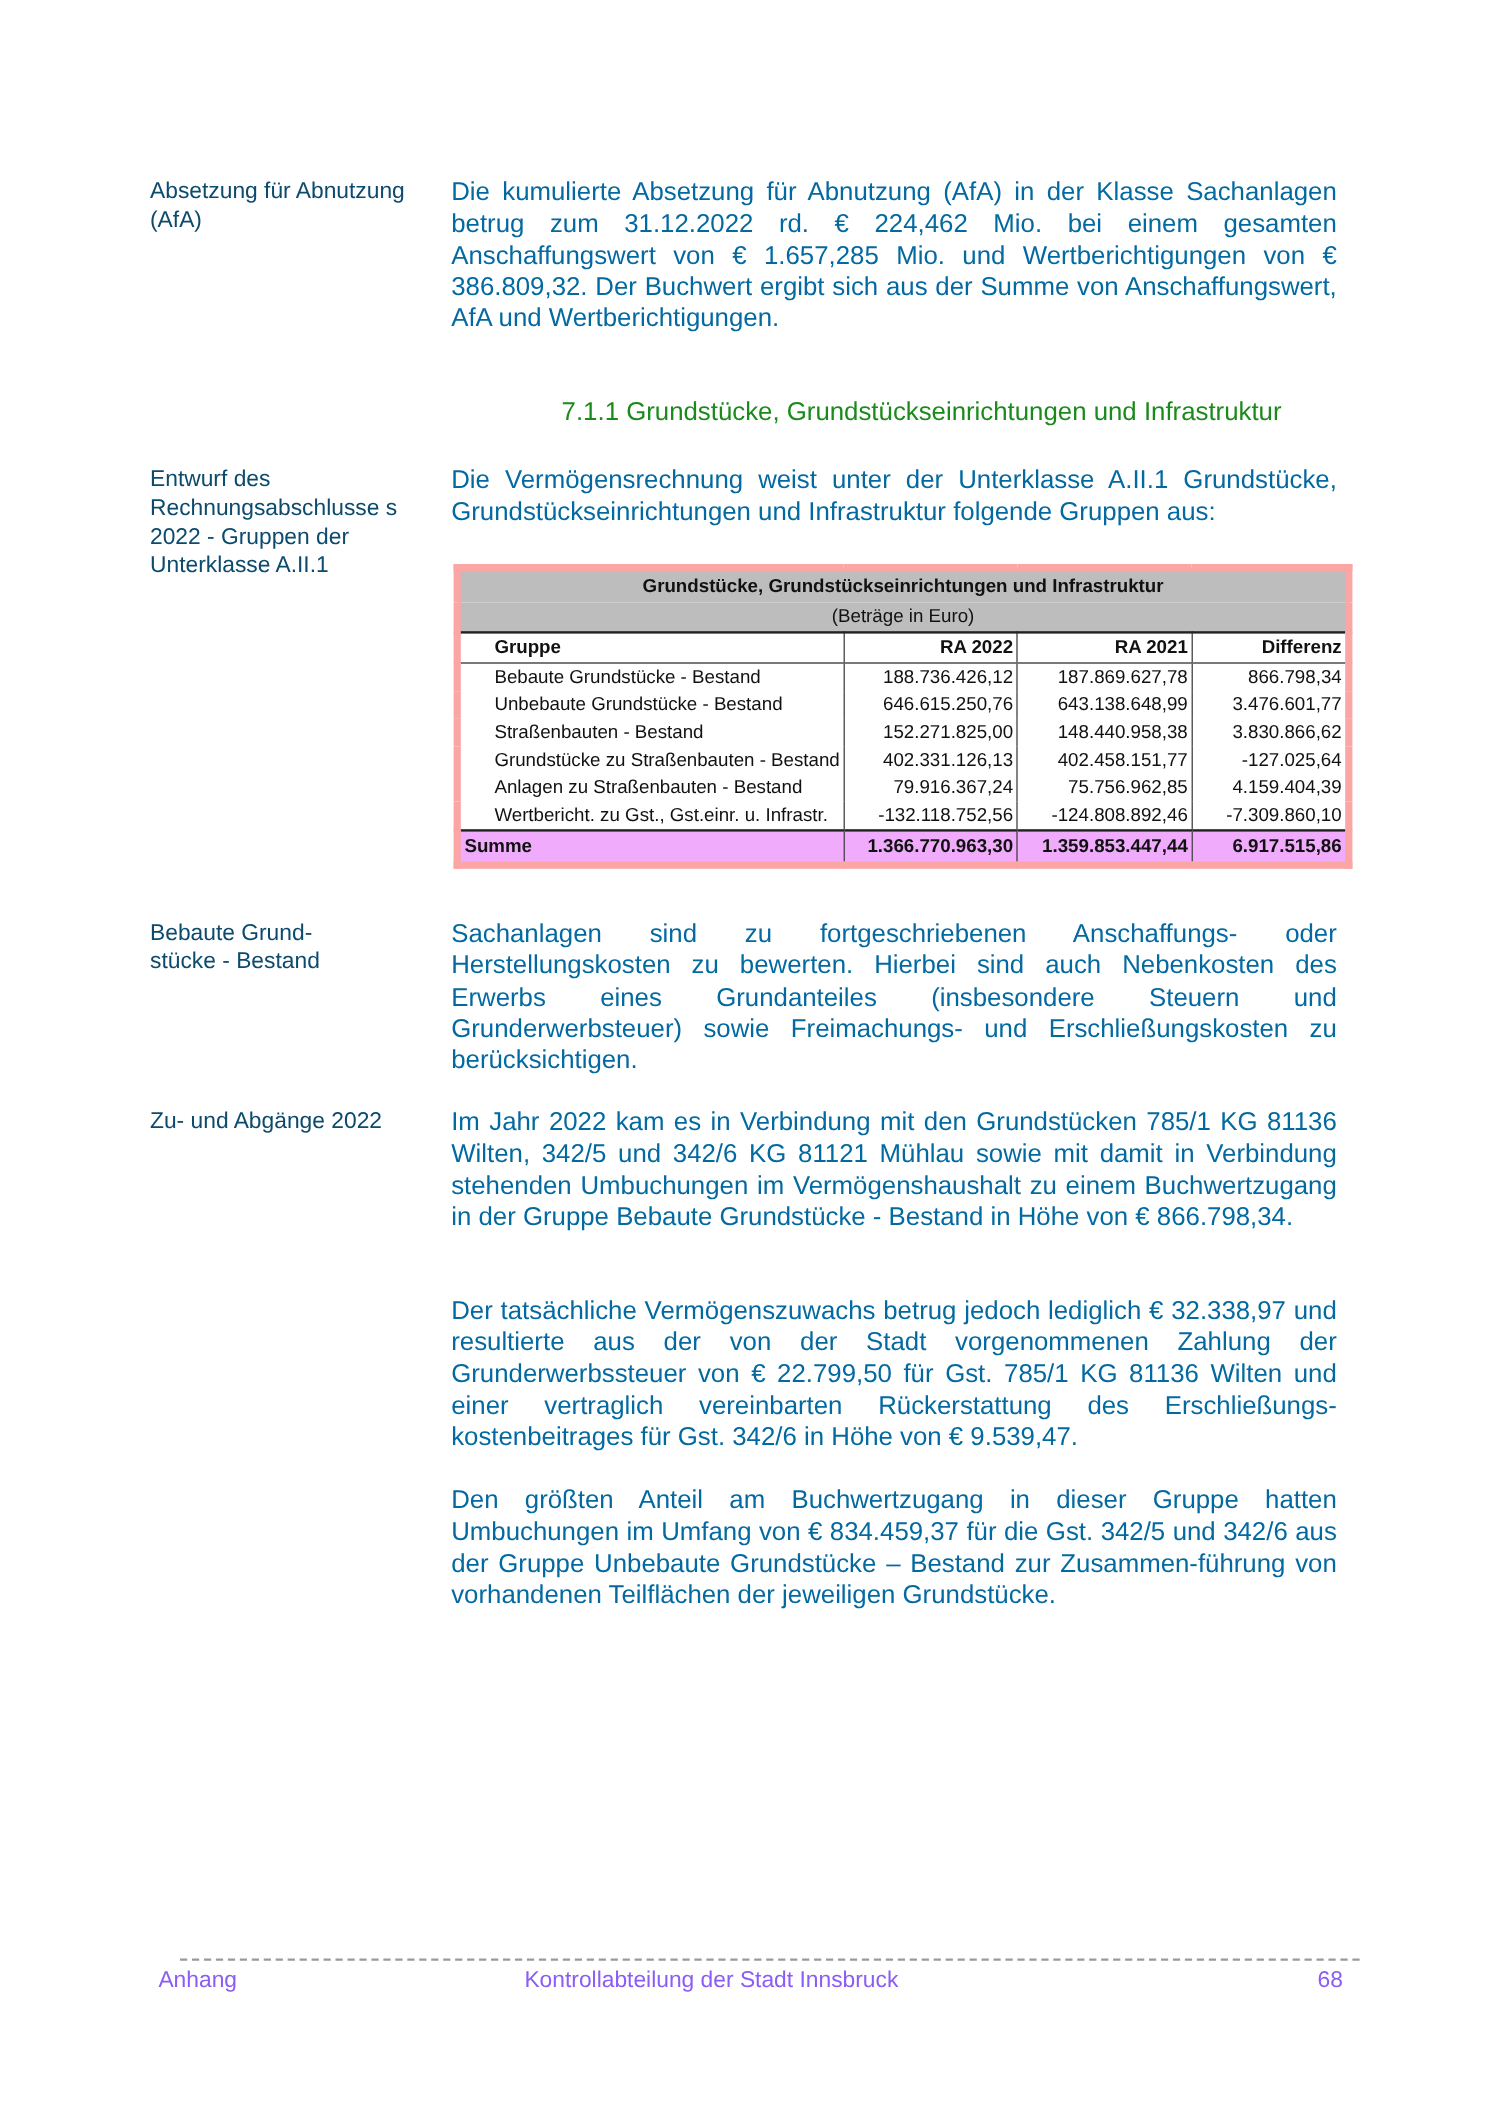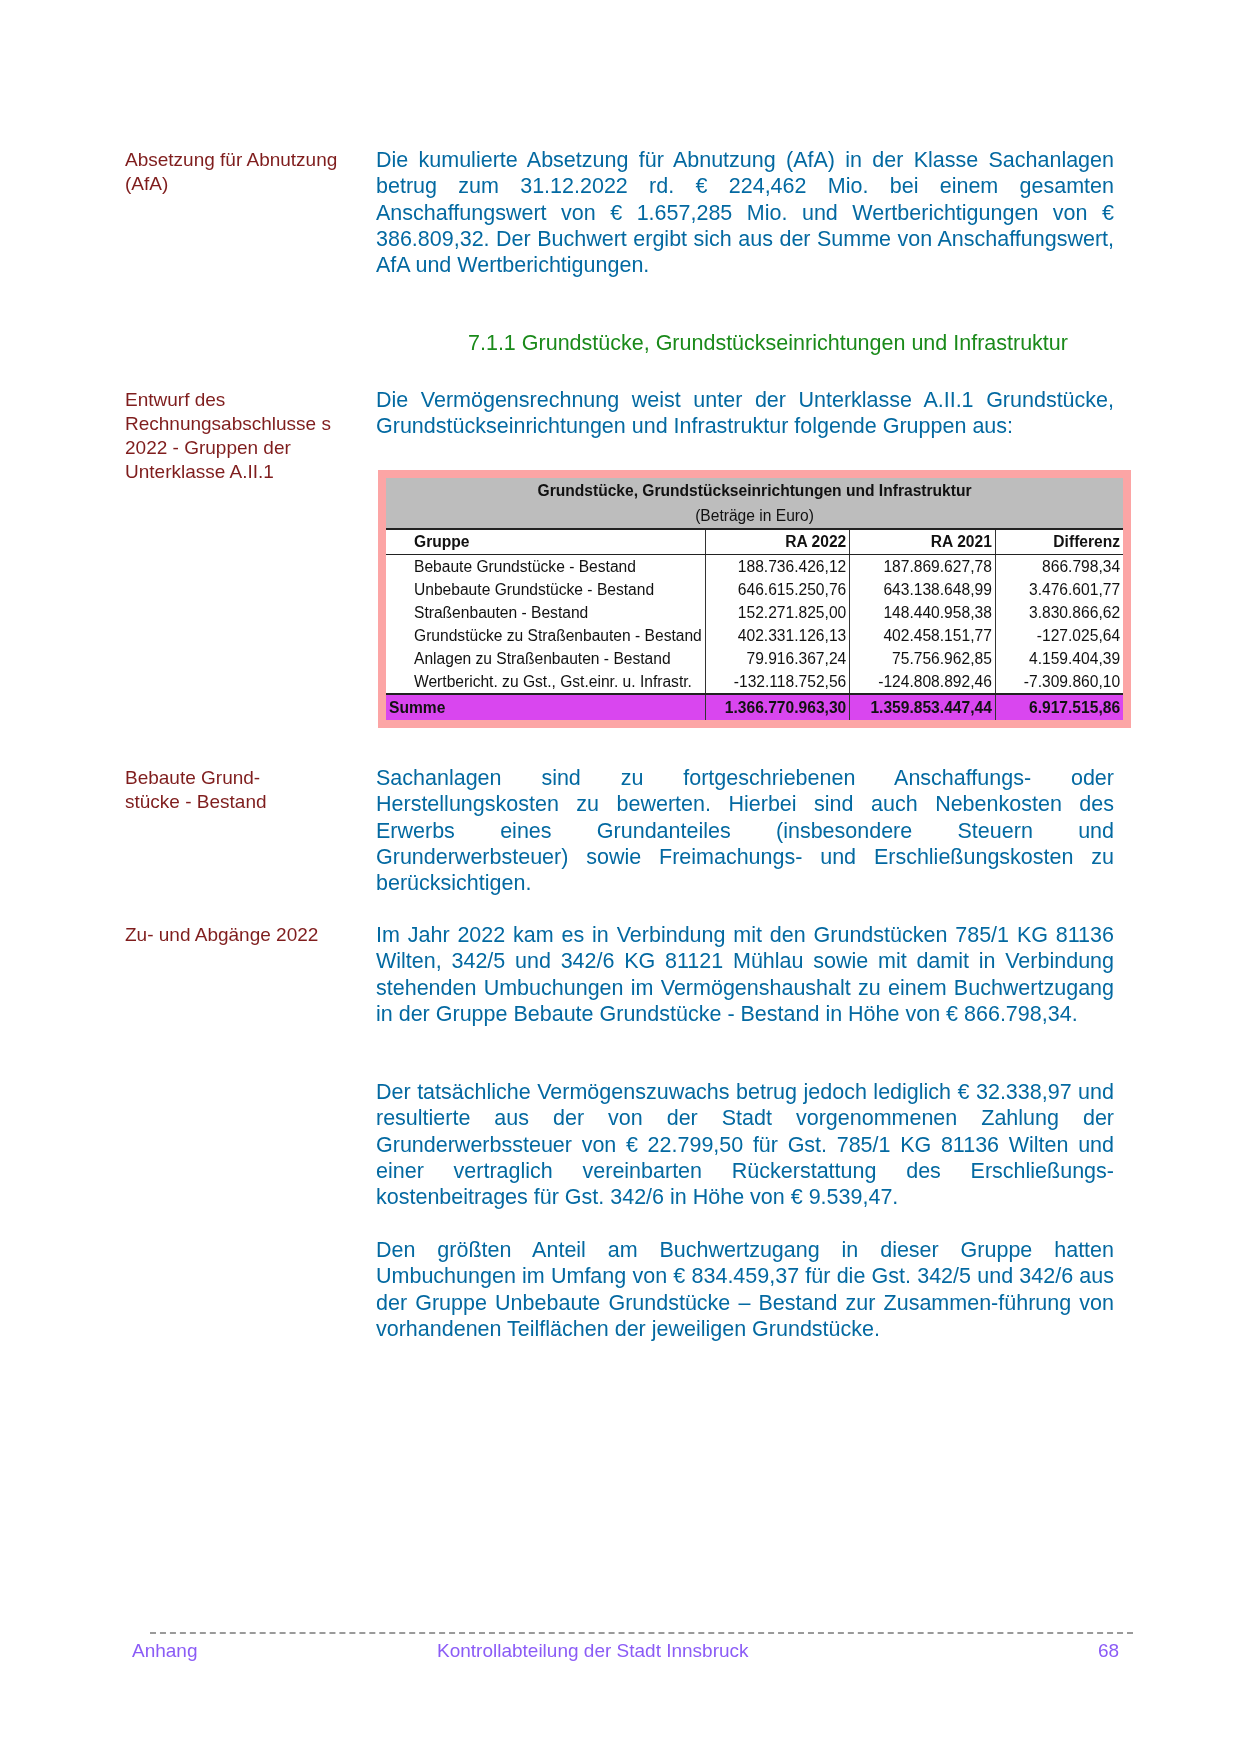--- a/index.html
+++ b/index.html
@@ -1,36 +1,36 @@
 <!DOCTYPE html>
 <html><head>
 <meta charset="utf-8">
 <style>
   html, body { margin: 0; padding: 0; background: #ffffff; }
   body { width: 1241px; height: 1755px; position: relative; overflow: hidden;
          font-family: "Liberation Sans", "DejaVu Sans", sans-serif; color: #111; }
-  .label { position: absolute; left: 125px; width: 220px; color: #7f1d1d;
+  .label { position: absolute; left: 125px; width: 220px; color: #0c4a6e;
            font-size: 19px; line-height: 24px; }
   .para { position: absolute; left: 376px; width: 738px; font-size: 21.5px;
           line-height: 26.3px; text-align: justify; text-align-last: left; color: #0369a1; }
   .heading { position: absolute; left: 468px; top: 330px; color: #1a8a1a;
              font-size: 21.5px; line-height: 26px; white-space: nowrap; }
   table.fin { position: absolute; left: 378px; top: 470px; width: 734px;
-              border-collapse: collapse; font-size: 15.6px; border: 8px solid #fca5a5; }
+              border-collapse: collapse; font-size: 15.6px; border: 6px solid #fca5a5; }
   table.fin th, table.fin td { padding: 0 3px; height: 22px; line-height: 22px; white-space: nowrap; }
   table.fin .title-row td { background: #bdbdbd; text-align: center; font-weight: bold;
                              border-bottom: none; height: 26px; line-height: 26px; }
   table.fin .sub-row td { background: #bdbdbd; text-align: center; height: 24px; line-height: 24px;
                           border-bottom: 2px solid #222; }
   table.fin thead .col-head th { font-weight: bold; text-align: right; border-bottom: 1px solid #222;
                                  border-left: 1px solid #333; height: 24px; }
   table.fin thead .col-head th:first-child { text-align: left; border-left: none; padding-left: 28px; }
   table.fin tbody td { text-align: right; border-left: 1px solid #333; height: 23px; line-height: 23px; padding-left: 28px; }
   table.fin tbody td:first-child { text-align: left; border-left: none; }
-  table.fin tfoot td { background: #d946ef; font-weight: bold; text-align: right;
+  table.fin tfoot td { background: #f0abfc; font-weight: bold; text-align: right;
                        border-top: 2px solid #222; border-left: 1px solid #333; height: 25px; }
   table.fin tfoot td:first-child { text-align: left; border-left: none; }
   .footer-line { position: absolute; left: 150px; top: 1632px; width: 983px;
                  border-top: 2px dashed #9a9a9a; }
   .footer { position: absolute; top: 1640px; font-size: 19px; color: #8b5cf6; line-height: 22px; }
 </style>
 </head>
 <body>
 
 <div class="label" style="top:148px;">Absetzung für Abnutzung (AfA)</div>

